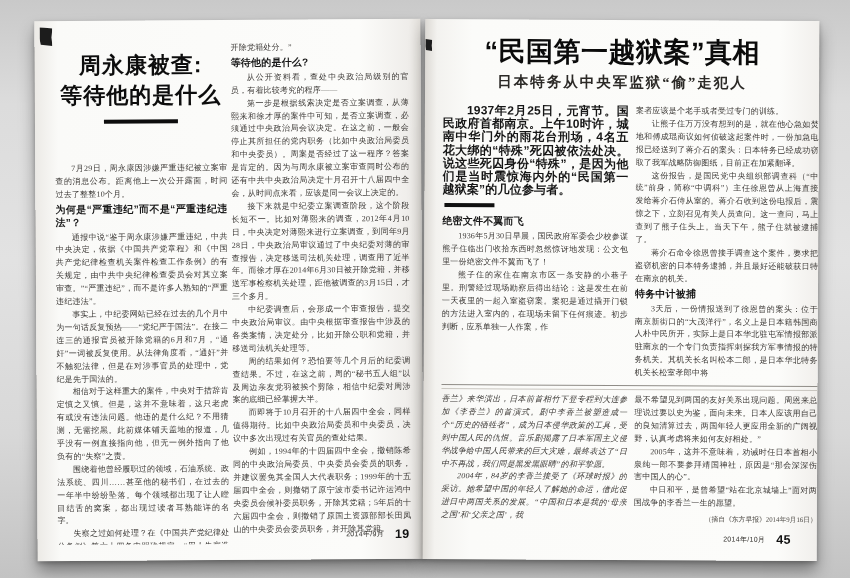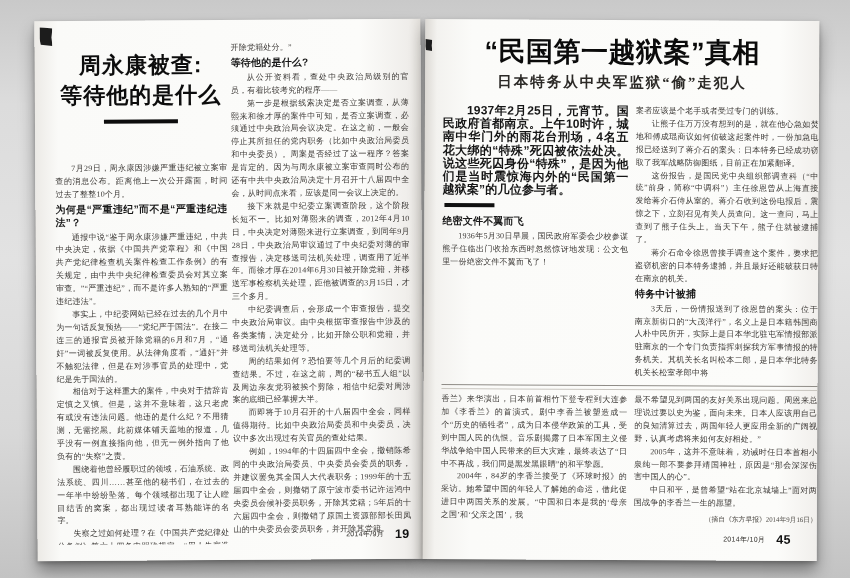--- a/index.html
+++ b/index.html
@@ -65,21 +65,21 @@
   .rp-subtitle{
     position:absolute;left:0;top:53px;width:100%;text-align:center;
     font-weight:bold;font-size:14.5px;color:#2b2926;letter-spacing:2px;
   }
   .rp-col1{left:18px;top:85px;width:186px;height:277px;}
   .rp-col2{left:211px;top:85px;width:183px;height:277px;}
   .rp-divider{
     position:absolute;left:18px;top:365px;width:376px;height:3px;
     border-top:1px solid #8f8c87;border-bottom:1px solid #c9c6c0;
   }
-  .rp-bcol1{left:18px;top:374px;width:186px;height:140px;}
+  .rp-bcol1{left:18px;top:374px;width:186px;height:140px;font-style:italic;}
   .rp-bcol2{left:211px;top:374px;width:183px;height:150px;}
 
   
   .folio{
     position:absolute;font-family:"Liberation Sans","DejaVu Sans",sans-serif;
     color:#2e2c29;font-size:7px;letter-spacing:.3px;display:flex;align-items:center;gap:11px;
   }
   .folio .pg{font-size:12.5px;font-weight:bold;color:#111;}
   .page-left .folio{right:14px;top:508px;}
   .page-right .folio{right:26px;top:512px;text-align:right;}
@@ -130,20 +130,21 @@
     <div class="corner-mark"></div>
 
     <div class="rp-title">“民国第一越狱案”真相</div>
     <div class="rp-subtitle">日本特务从中央军监狱“偷”走犯人</div>
 
     <div class="col body-text rp-col1">
         <div class="blk lede">1937年2月25日，元宵节。国民政府首都南京。上午10时许，城南中华门外的雨花台刑场，4名五花大绑的“特殊”死囚被依法处决。说这些死囚身份“特殊”，是因为他们是当时震惊海内外的“民国第一越狱案”的几位参与者。</div>
         <div class="blk rule"></div>
         <div class="blk h">绝密文件不翼而飞</div>
         <div class="blk p">1936年5月30日早晨，国民政府军委会少校参谋熊子住临出门收拾东西时忽然惊讶地发现：公文包里一份绝密文件不翼而飞了！</div>
+        <div class="blk p">熊子住的家住在南京市区一条安静的小巷子里。刑警经过现场勘察后得出结论：这是发生在前一天夜里的一起入室盗窃案。案犯是通过撬开门锁的方法进入室内的，在现场未留下任何痕迹。初步判断，应系单独一人作案，作</div>
       </div>
 
     <div class="col body-text rp-col2">
         <div class="blk c">案者应该是个老手或者受过专门的训练。</div>
         <div class="blk p">让熊子住万万没有想到的是，就在他心急如焚地和傅成琨商议如何侦破这起案件时，一份加急电报已经送到了蒋介石的案头：日本特务已经成功窃取了我军战略防御图纸，目前正在加紧翻译。</div>
         <div class="blk p">这份报告，是国民党中央组织部调查科（“中统”前身，简称“中调科”）主任徐恩曾从上海直接发给蒋介石侍从室的。蒋介石收到这份电报后，震惊之下，立刻召见有关人员查问。这一查问，马上查到了熊子住头上。当天下午，熊子住就被逮捕了。</div>
         <div class="blk p">蒋介石命令徐恩曾接手调查这个案件，要求把盗窃机密的日本特务逮捕，并且最好还能破获日特在南京的机关。</div>
         <div class="blk h">特务中计被捕</div>
         <div class="blk p">3天后，一份情报送到了徐恩曾的案头：位于南京新街口的“大茂洋行”，名义上是日本籍韩国商人朴中民所开，实际上是日本华北驻屯军情报部派驻南京的一个专门负责指挥刺探我方军事情报的特务机关。其机关长名叫松本二郎，是日本华北特务机关长松室孝郎中将</div>
       </div>

